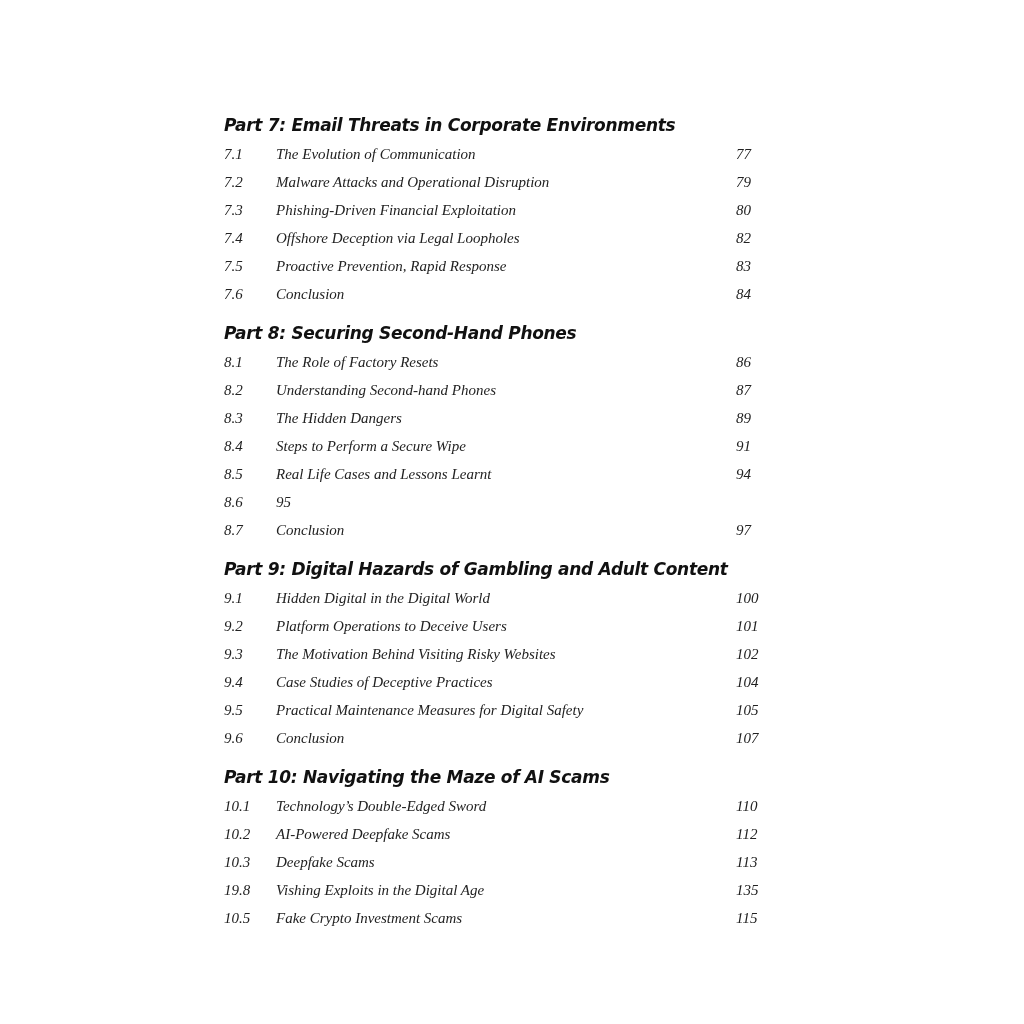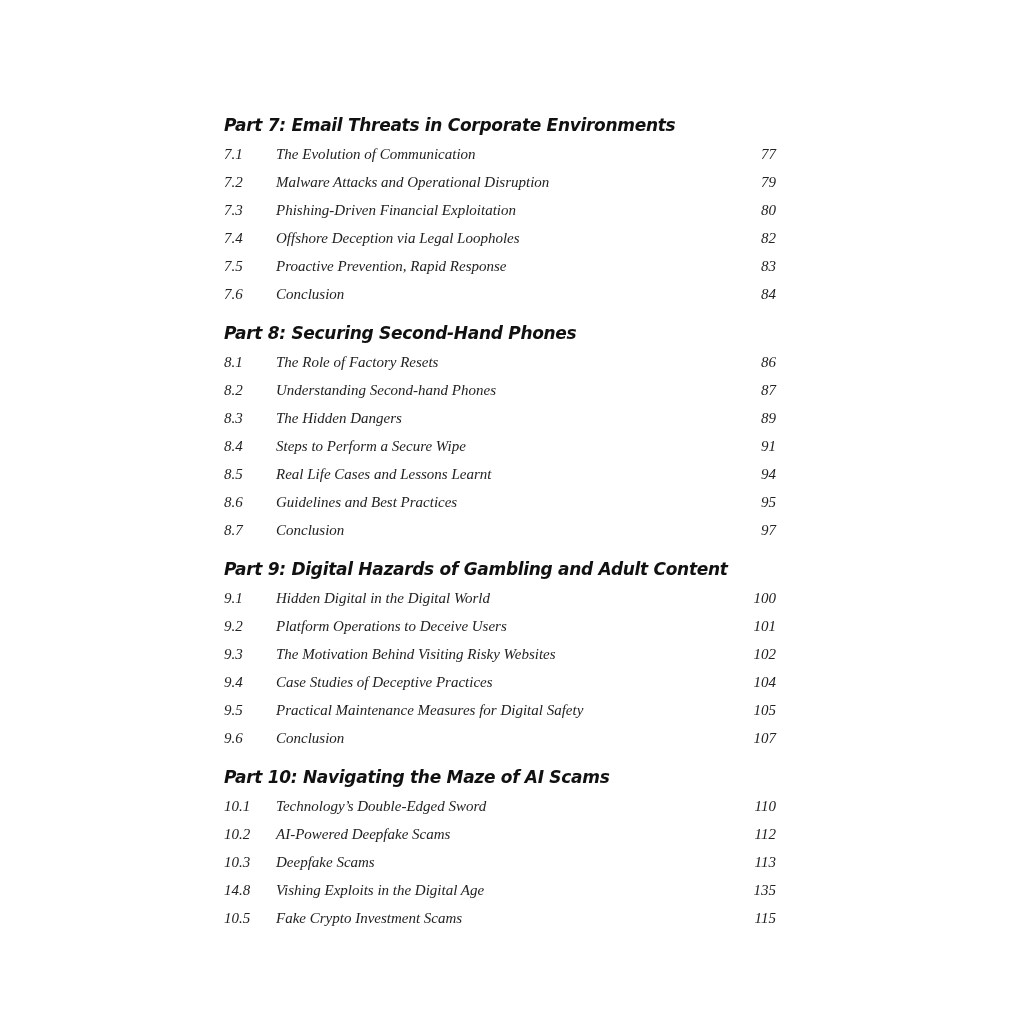--- a/index.html
+++ b/index.html
@@ -50,21 +50,20 @@
   .entry-num {
     width: 52px;
     flex: 0 0 52px;
   }
   .entry-title {
     flex: 1 1 auto;
     white-space: nowrap;
   }
   .entry-page {
     flex: 0 0 auto;
-    text-align: right;
     min-width: 40px;
   }
 </style>
 </head>
 <body>
 
 <div class="toc" id="toc">
     <section class="part">
       <h2 class="part-heading">Part 7: Email Threats in Corporate Environments</h2>
       <div class="entry">
@@ -120,21 +119,20 @@
         <span class="entry-title">Steps to Perform a Secure Wipe</span>
         <span class="entry-page">91</span>
       </div>
       <div class="entry">
         <span class="entry-num">8.5</span>
         <span class="entry-title">Real Life Cases and Lessons Learnt</span>
         <span class="entry-page">94</span>
       </div>
       <div class="entry">
         <span class="entry-num">8.6</span>
-        <span class="entry-title">Guidelines and Best Practices</span>
         <span class="entry-page">95</span>
       </div>
       <div class="entry">
         <span class="entry-num">8.7</span>
         <span class="entry-title">Conclusion</span>
         <span class="entry-page">97</span>
       </div>
     </section>
     <section class="part">
       <h2 class="part-heading">Part 9: Digital Hazards of Gambling and Adult Content</h2>
@@ -180,21 +178,21 @@
         <span class="entry-num">10.2</span>
         <span class="entry-title">AI-Powered Deepfake Scams</span>
         <span class="entry-page">112</span>
       </div>
       <div class="entry">
         <span class="entry-num">10.3</span>
         <span class="entry-title">Deepfake Scams</span>
         <span class="entry-page">113</span>
       </div>
       <div class="entry">
-        <span class="entry-num">14.8</span>
+        <span class="entry-num">19.8</span>
         <span class="entry-title">Vishing Exploits in the Digital Age</span>
         <span class="entry-page">135</span>
       </div>
       <div class="entry">
         <span class="entry-num">10.5</span>
         <span class="entry-title">Fake Crypto Investment Scams</span>
         <span class="entry-page">115</span>
       </div>
     </section>
   </div>

